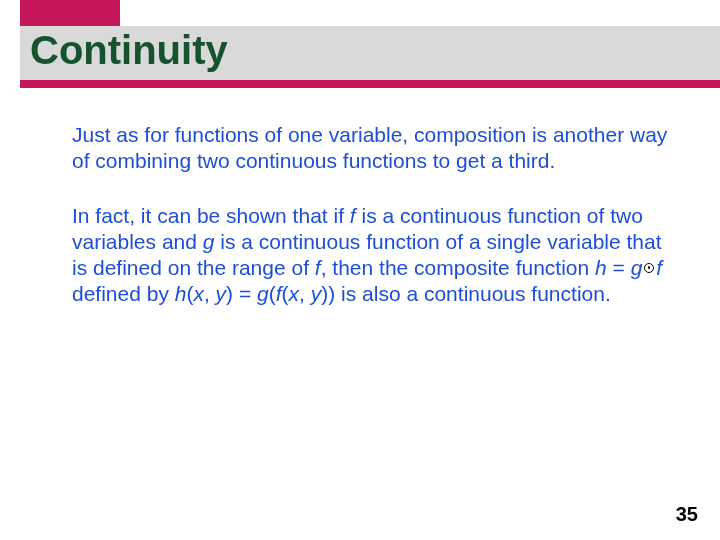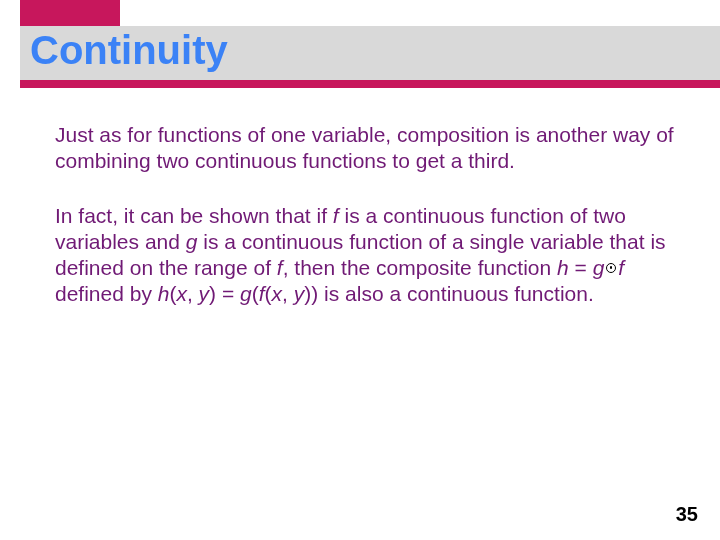--- a/index.html
+++ b/index.html
@@ -37,27 +37,27 @@
     right: 0;
     height: 8px;
     background: #c7175c;
   }
   .title-text {
     position: absolute;
     left: 30px;
     top: 28px;
     font-size: 40px;
     font-weight: bold;
-    color: #3b82f6;
+    color: #14532d;
     line-height: 1.1;
   }
   .content {
-    padding: 30px 46px 0 55px;
+    padding: 30px 46px 0 72px;
     font-size: 21px;
-    color: #701a75;
+    color: #1d4ed8;
     line-height: 1.25;
   }
   .content p { margin-bottom: 28px; }
   .ital { font-style: italic; }
   .compose {
     display: inline-block;
     width: 10px; height: 10px;
     border: 1.5px solid #000;
     border-radius: 50%;
     vertical-align: middle;

